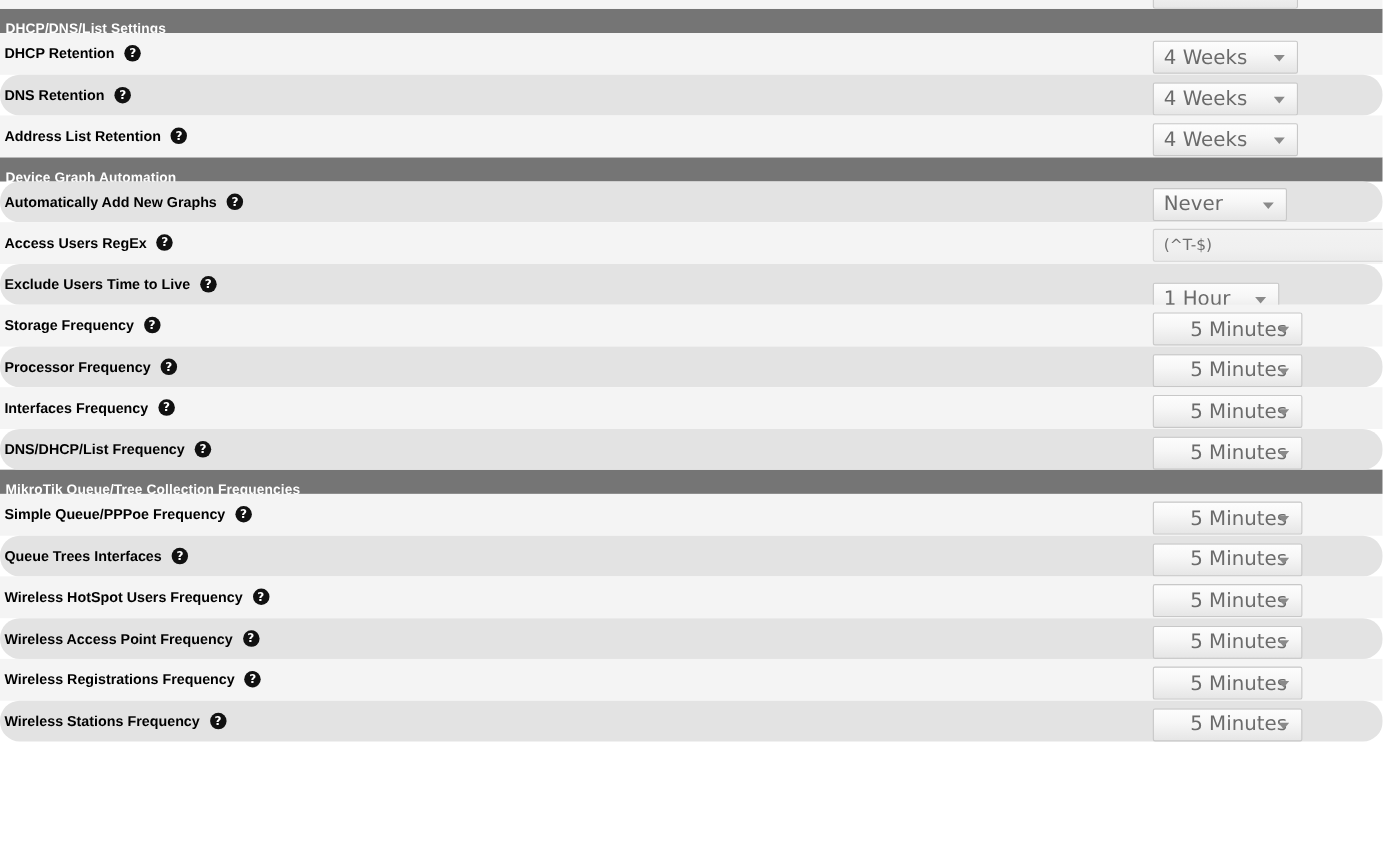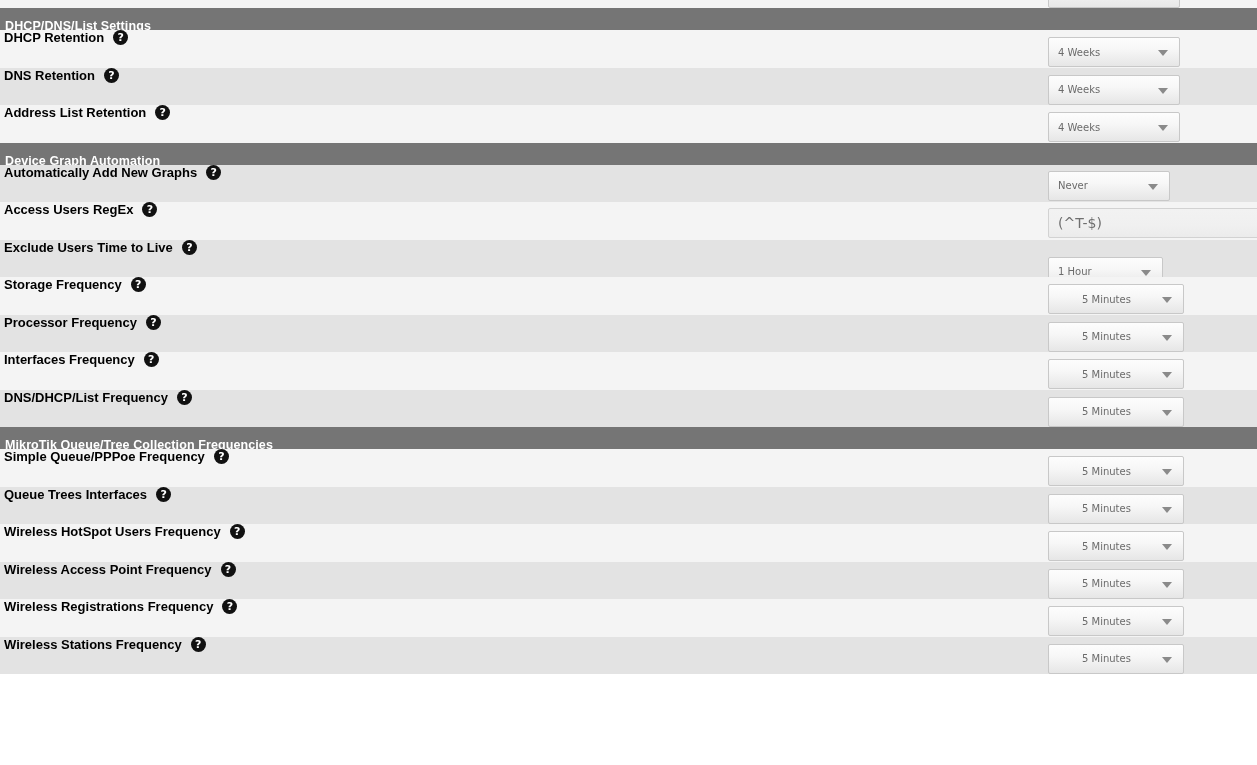--- a/index.html
+++ b/index.html
@@ -51,25 +51,25 @@
     letter-spacing: 0.1px;
     height: 22px;
     box-sizing: border-box;
   }
 
   
   .setting-row {
     position: relative;
     height: 37.5px;
     display: flex;
-    align-items: flex-start;
+    align-items: center;
     box-sizing: border-box;
   }
   .setting-row.odd  { background: #f4f4f4; }
-  .setting-row.even { background: #e3e3e3; }
+  .setting-row.even { background: #e3e3e3; border-radius: 18px; }
 
   .row-label {
     font-size: 13px;
     font-weight: bold;
     color: #000000;
     padding-left: 4px;
     white-space: nowrap;
     display: flex;
     align-items: center;
   }
@@ -101,21 +101,21 @@
   .fake-select {
     position: relative;
     height: 30px;
     border: 1px solid #c8c8c8;
     border-radius: 2px;
     background: linear-gradient(to bottom, #fdfdfd 0%, #f7f7f7 40%, #ededed 75%, #e6e6e6 100%);
     box-sizing: border-box;
     display: flex;
     align-items: center;
     padding-left: 9px;
-    font-size: 10px;
+    font-size: 18px;
     color: #6b6b6b;
     font-family: "DejaVu Sans", sans-serif;
     white-space: nowrap;
   }
   .fake-select .caret {
     position: absolute;
     right: 11px;
     top: 50%;
     margin-top: -2px;
     width: 0;

